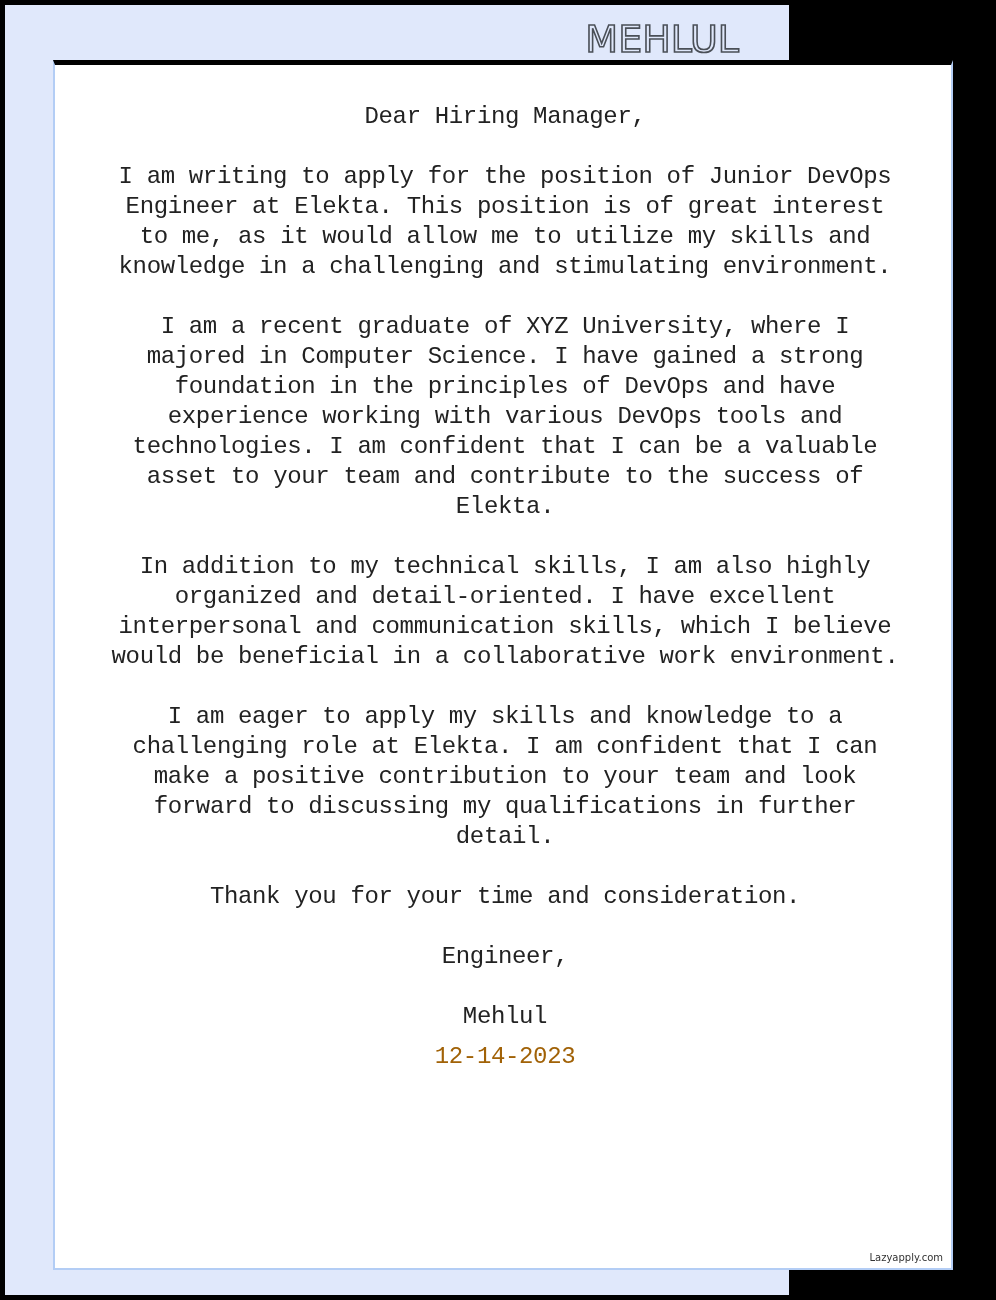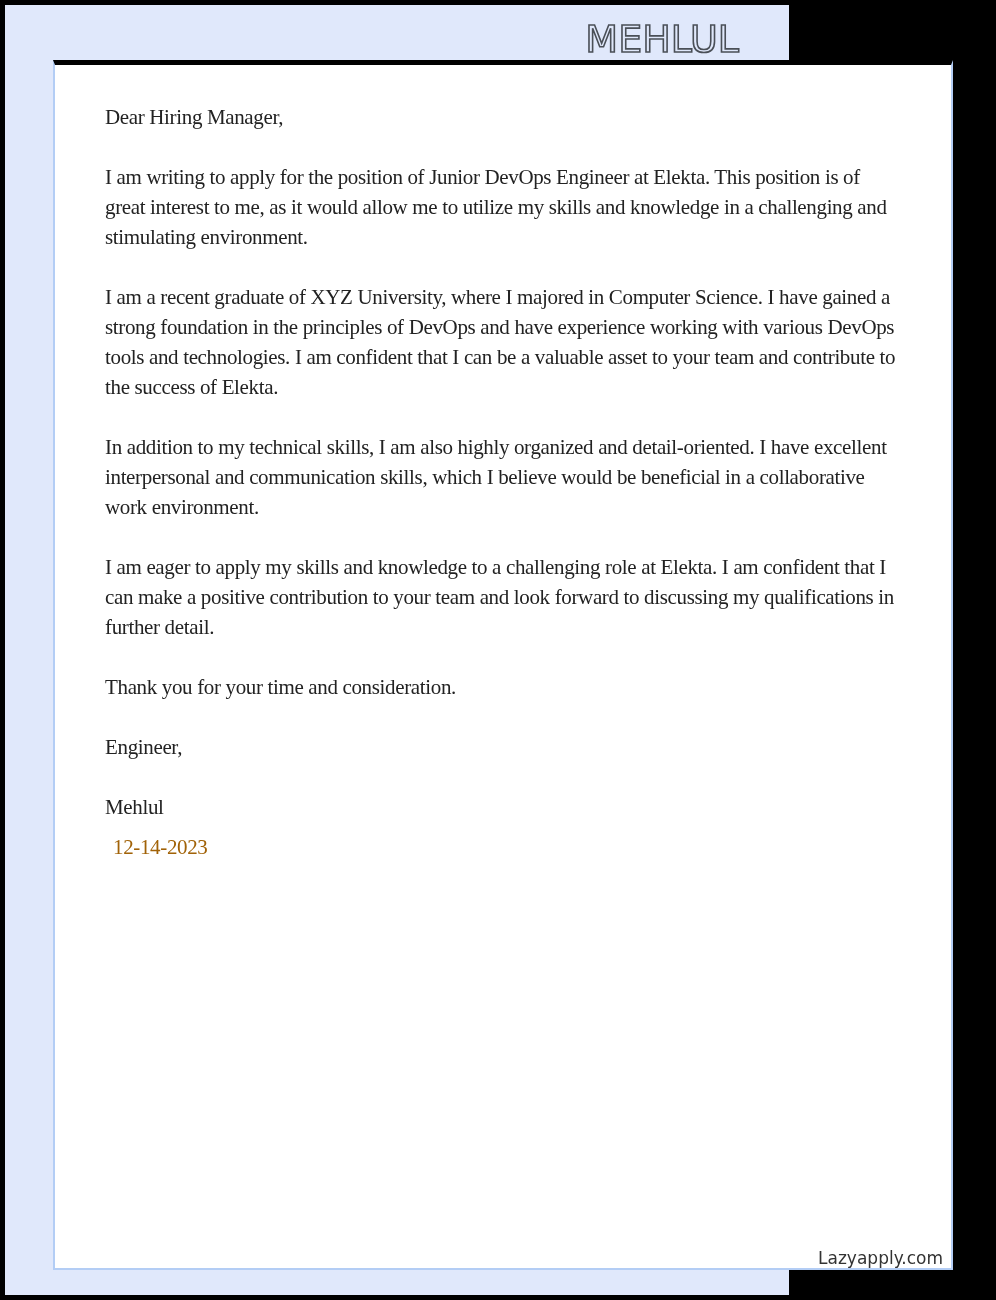--- a/index.html
+++ b/index.html
@@ -45,42 +45,43 @@
       border-left: 2px solid #b3cdf5;
       border-right: 2px solid #b3cdf5;
       border-bottom: 2px solid #b3cdf5;
       box-sizing: content-box;
     }
     .letter {
       position: absolute;
       left: 50px;
       top: 37px;
       width: 800px;
-      font-family: Liberation Serif, serif;
-      font-size: 21px;
+      font-family: Liberation Mono, monospace;
+      font-size: 24px;
       line-height: 30px;
       color: #222222;
       letter-spacing: -0.35px;
+      text-align: center;
     }
     .letter p {
       margin: 0 0 30px 0;
     }
     .letter p.signature-name {
       margin-bottom: 10px;
     }
     .letter .date {
       color: #a16207;
       margin: 8px;
     }
     .footer-credit {
       position: absolute;
       right: 8px;
       bottom: 2px;
       font-family: "DejaVu Sans", sans-serif;
-      font-size: 17px;
+      font-size: 10px;
       line-height: 16px;
       color: #333333;
     }
   </style>
 </head>
 <body>
 
 <div class="frame">
   <div class="brand-name">MEHLUL</div>
 

